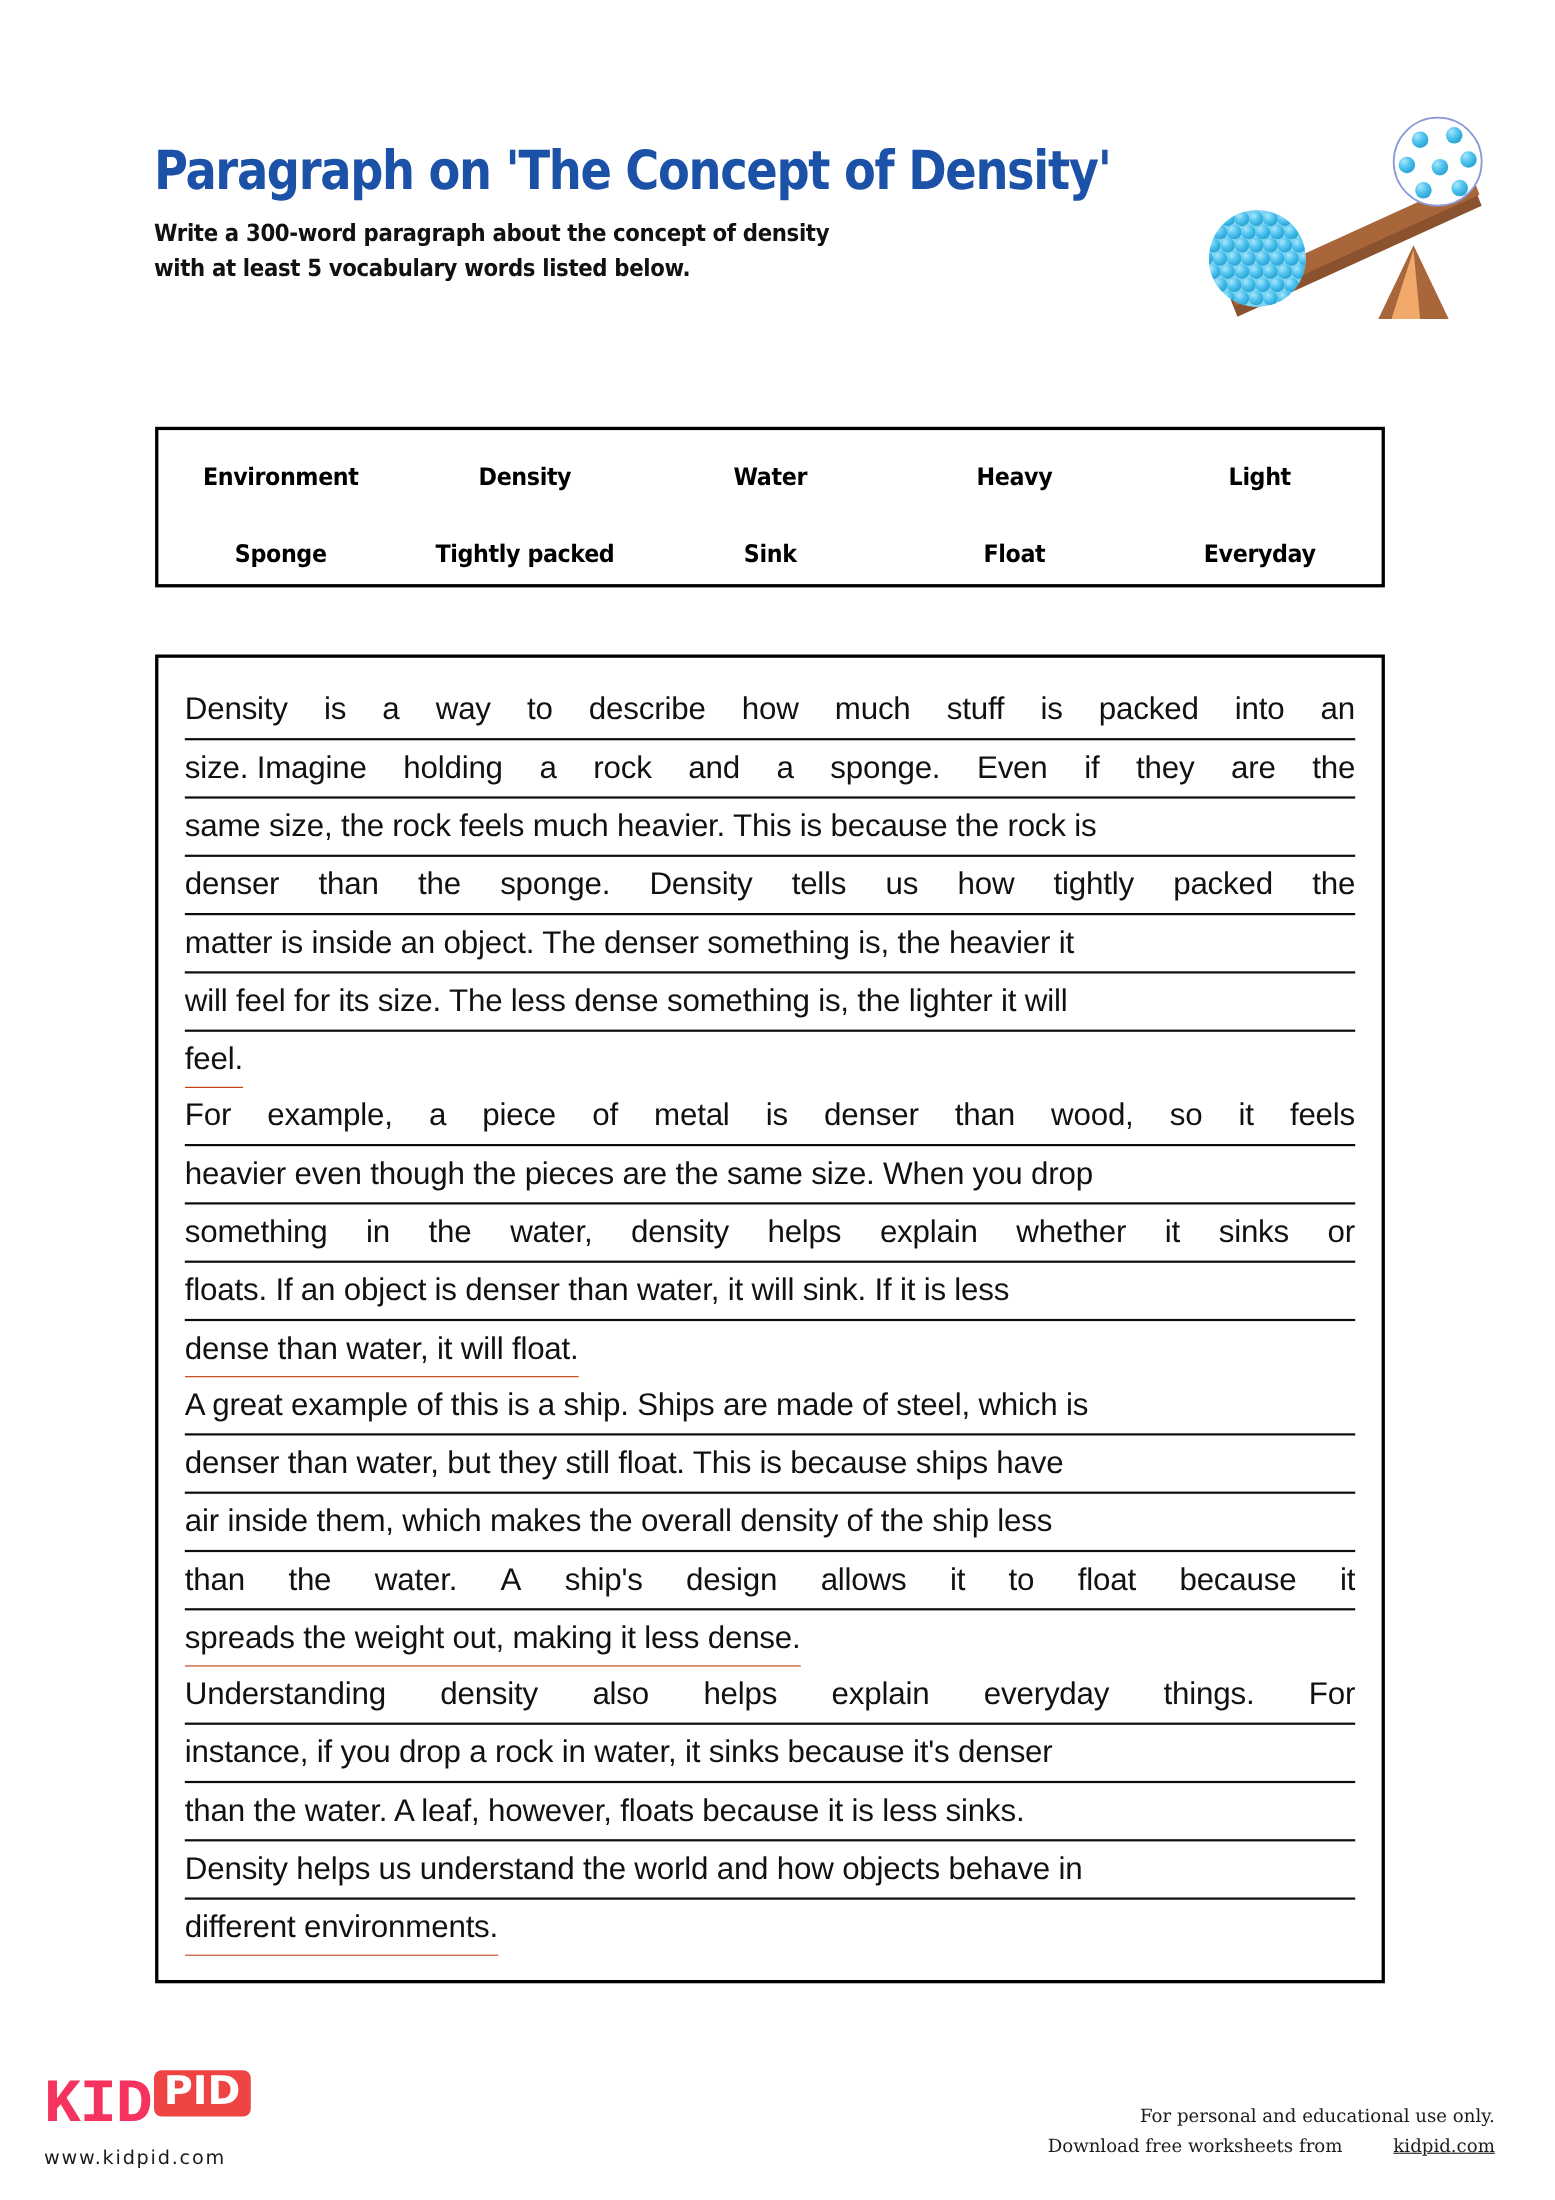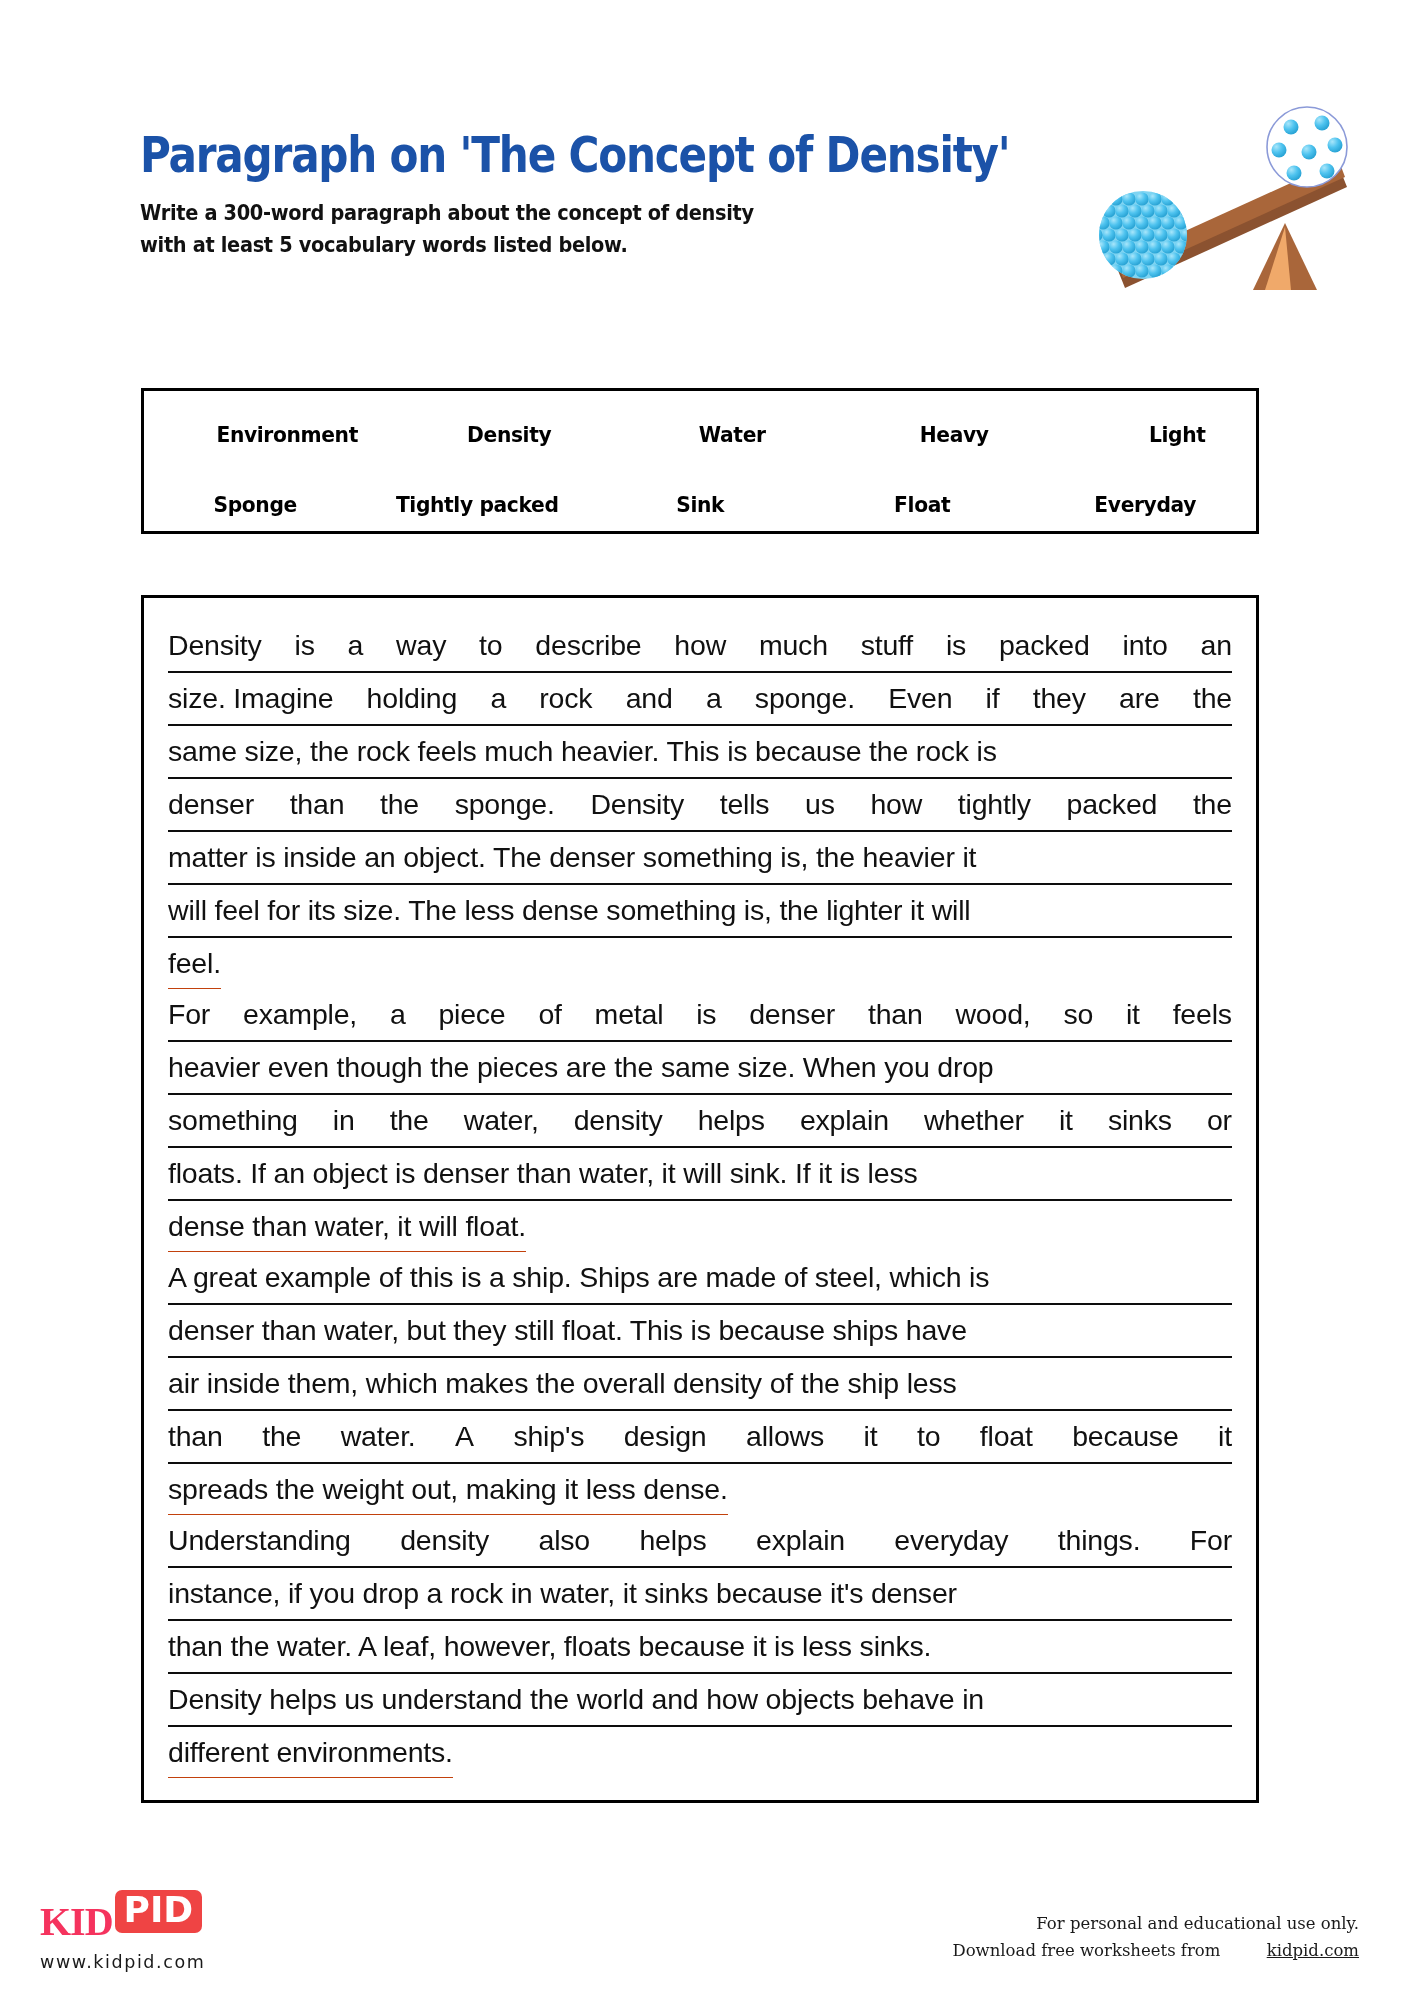--- a/index.html
+++ b/index.html
@@ -72,21 +72,21 @@
     height: 146px;
     border: 3px solid #000000;
     box-sizing: border-box;
   }
   .vocab-row {
     display: flex;
     width: 100%;
     height: 50%;
     align-items: center;
   }
-  .vocab-row:first-child { padding-top: 8px; padding-left: 32px; }
+  .vocab-row:first-child { padding-top: 8px; }
   .vocab-cell {
     flex: 1;
     text-align: center;
     font-family: "DejaVu Sans", sans-serif;
     font-size: 22px;
     font-weight: 700;
     color: #000000;
     letter-spacing: -0.4px;
     transform: scaleX(0.92);
   }
@@ -138,22 +138,22 @@
     left: 40px;
     bottom: 28px;
     width: 330px;
   }
   .logo-row {
     display: flex;
     align-items: center;
     gap: 2px;
   }
   .logo-kid {
-    font-family: Liberation Serif, serif;
-    font-size: 40px;
+    font-family: Liberation Mono, monospace;
+    font-size: 56px;
     font-weight: 700;
     color: #f5335e;
     letter-spacing: -1px;
     margin-top: 20px;
   }
   .logo-pid {
     font-family: "DejaVu Sans", sans-serif;
     font-size: 36px;
     font-weight: 700;
     color: #ffffff;

